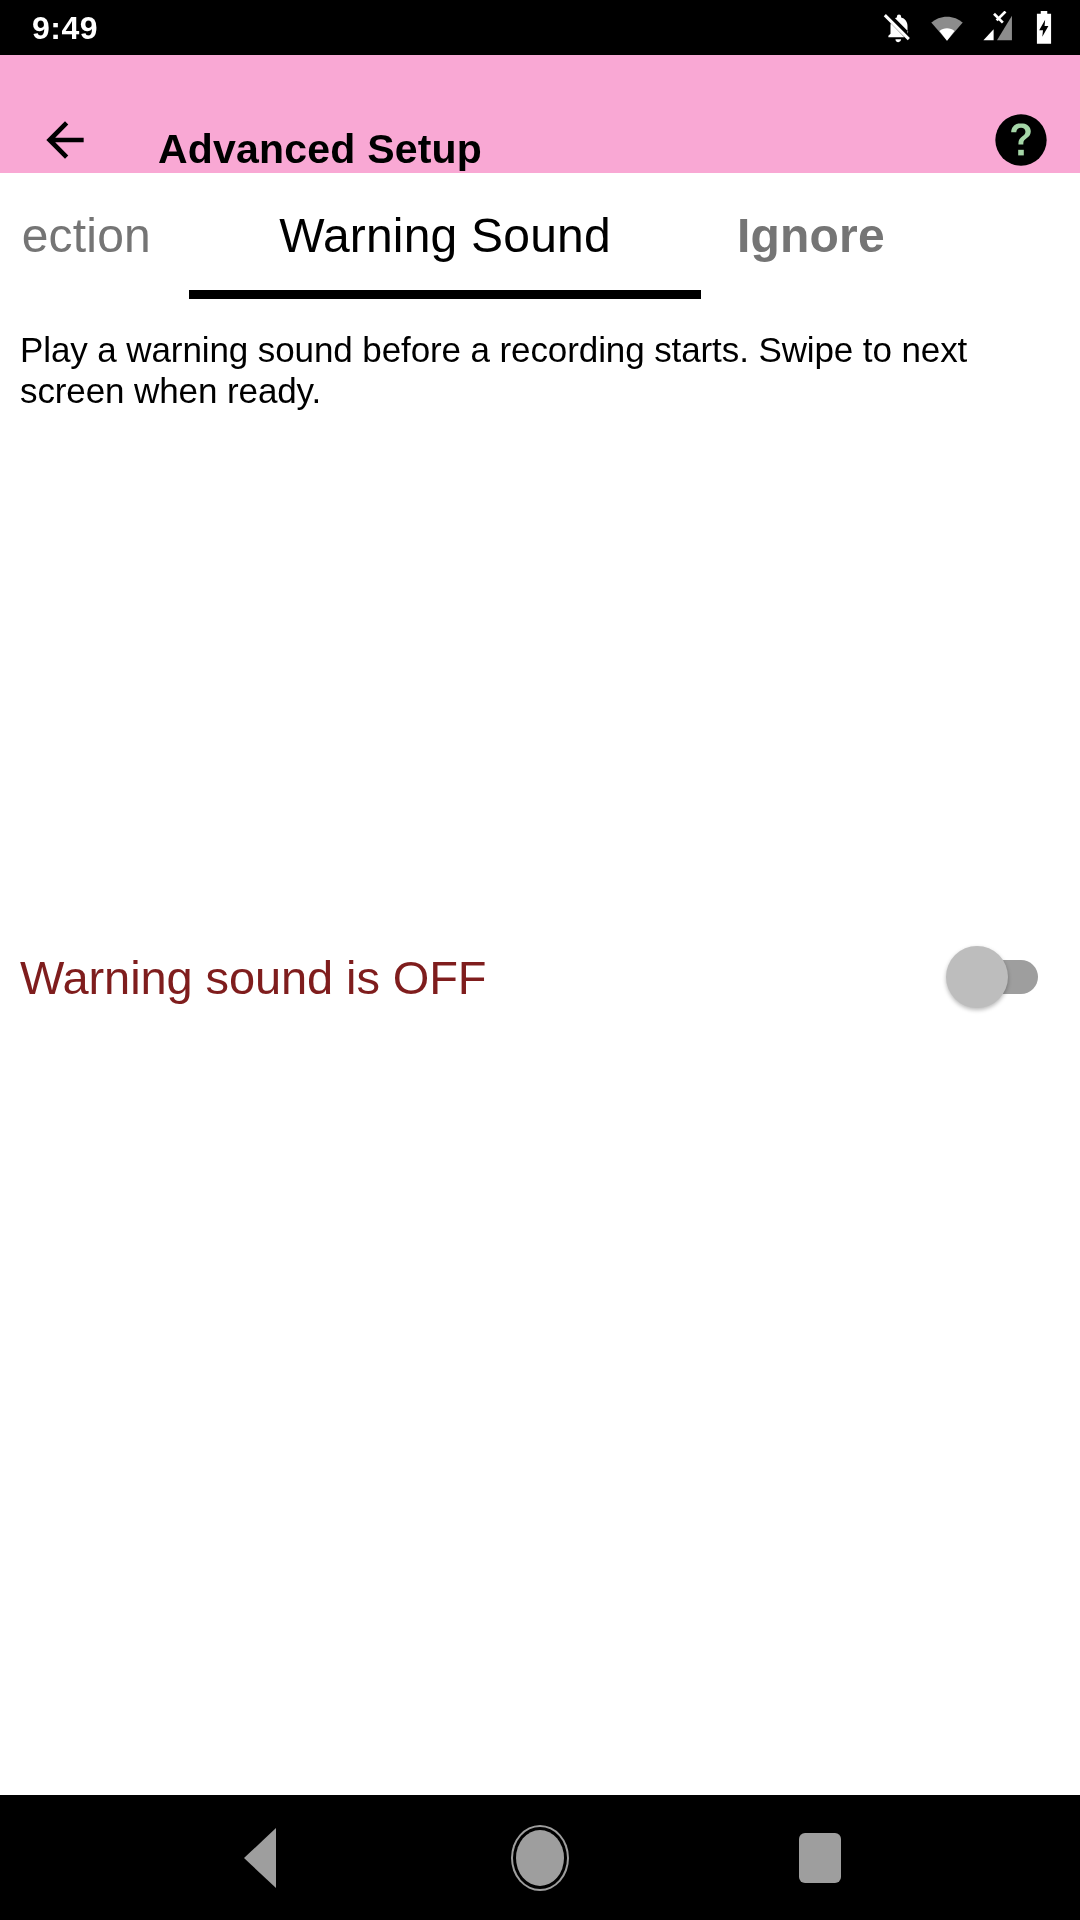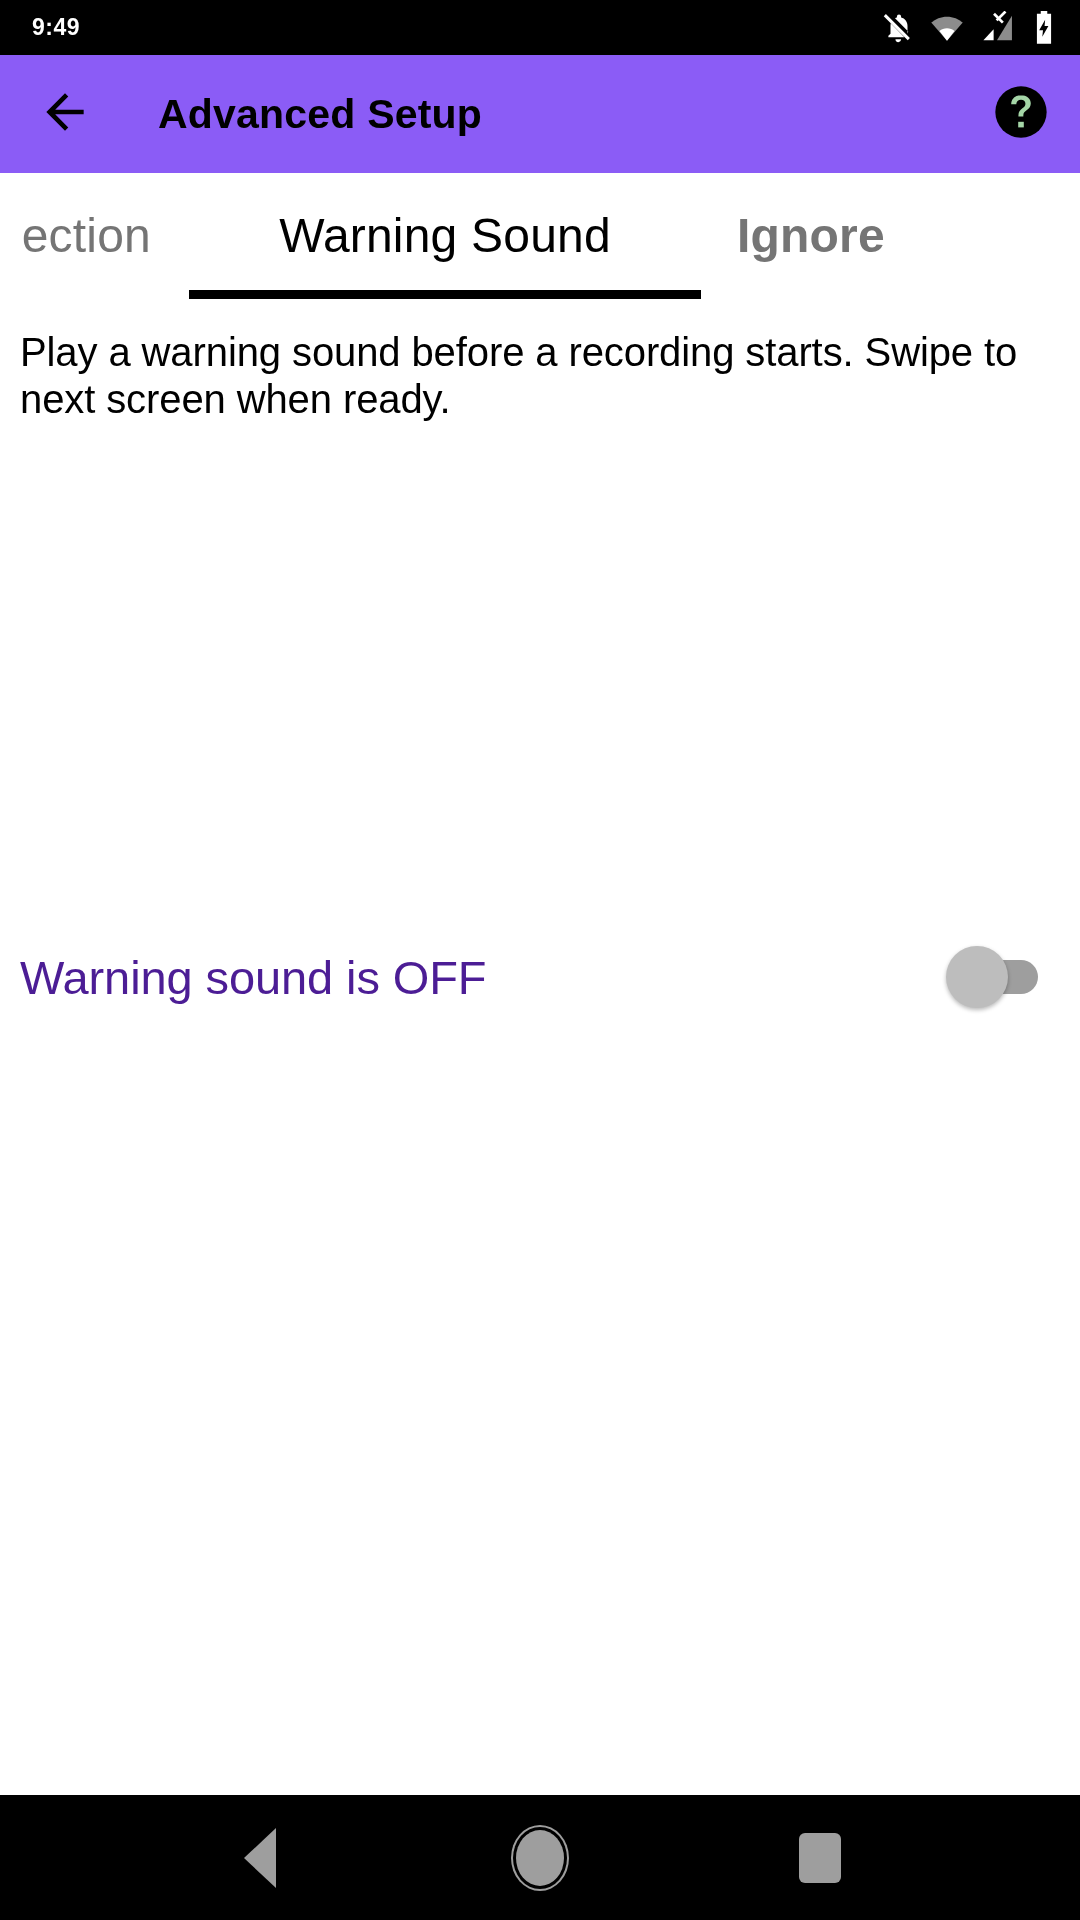--- a/index.html
+++ b/index.html
@@ -29,42 +29,42 @@
     flex: 0 0 55px;
     background: #000000;
     display: flex;
     align-items: center;
     justify-content: space-between;
     padding: 0 22px 0 32px;
     box-sizing: border-box;
   }
   #status-clock {
     color: #ffffff;
-    font-size: 23px;
+    font-size: 32px;
     font-weight: bold;
     letter-spacing: 0.5px;
     line-height: 1;
   }
   #status-icons {
     display: flex;
     align-items: center;
     gap: 14px;
   }
   #status-icons .sicon {
     display: block;
     line-height: 0;
   }
 
   
   #app-bar {
     flex: 0 0 118px;
     height: 118px;
-    background: #8b5cf6;
-    display: flex;
-    align-items: center;
+    background: #f9a8d4;
+    display: flex;
+    align-items: flex-end;
     padding: 0 28px 0 34px;
     box-sizing: border-box;
   }
   #back-button {
     width: 62px;
     height: 62px;
     display: flex;
     align-items: center;
     justify-content: center;
     flex: 0 0 auto;
@@ -140,38 +140,38 @@
     flex: 1 1 auto;
     position: relative;
     background: #ffffff;
     overflow: hidden;
   }
   #description {
     position: absolute;
     top: 30px;
     left: 20px;
     right: 18px;
-    font-size: 40px;
+    font-size: 35px;
     line-height: 1.18;
     color: #000000;
     letter-spacing: -0.1px;
   }
   #toggle-row {
     position: absolute;
     top: 630px;
     left: 20px;
     right: 42px;
     height: 96px;
     display: flex;
     align-items: center;
     justify-content: space-between;
   }
   #toggle-label {
     font-size: 47px;
-    color: #4c1d95;
+    color: #7f1d1d;
     line-height: 1;
     letter-spacing: -0.1px;
   }
   #warning-sound-switch {
     position: relative;
     width: 92px;
     height: 62px;
     flex: 0 0 auto;
   }
   #switch-track {

